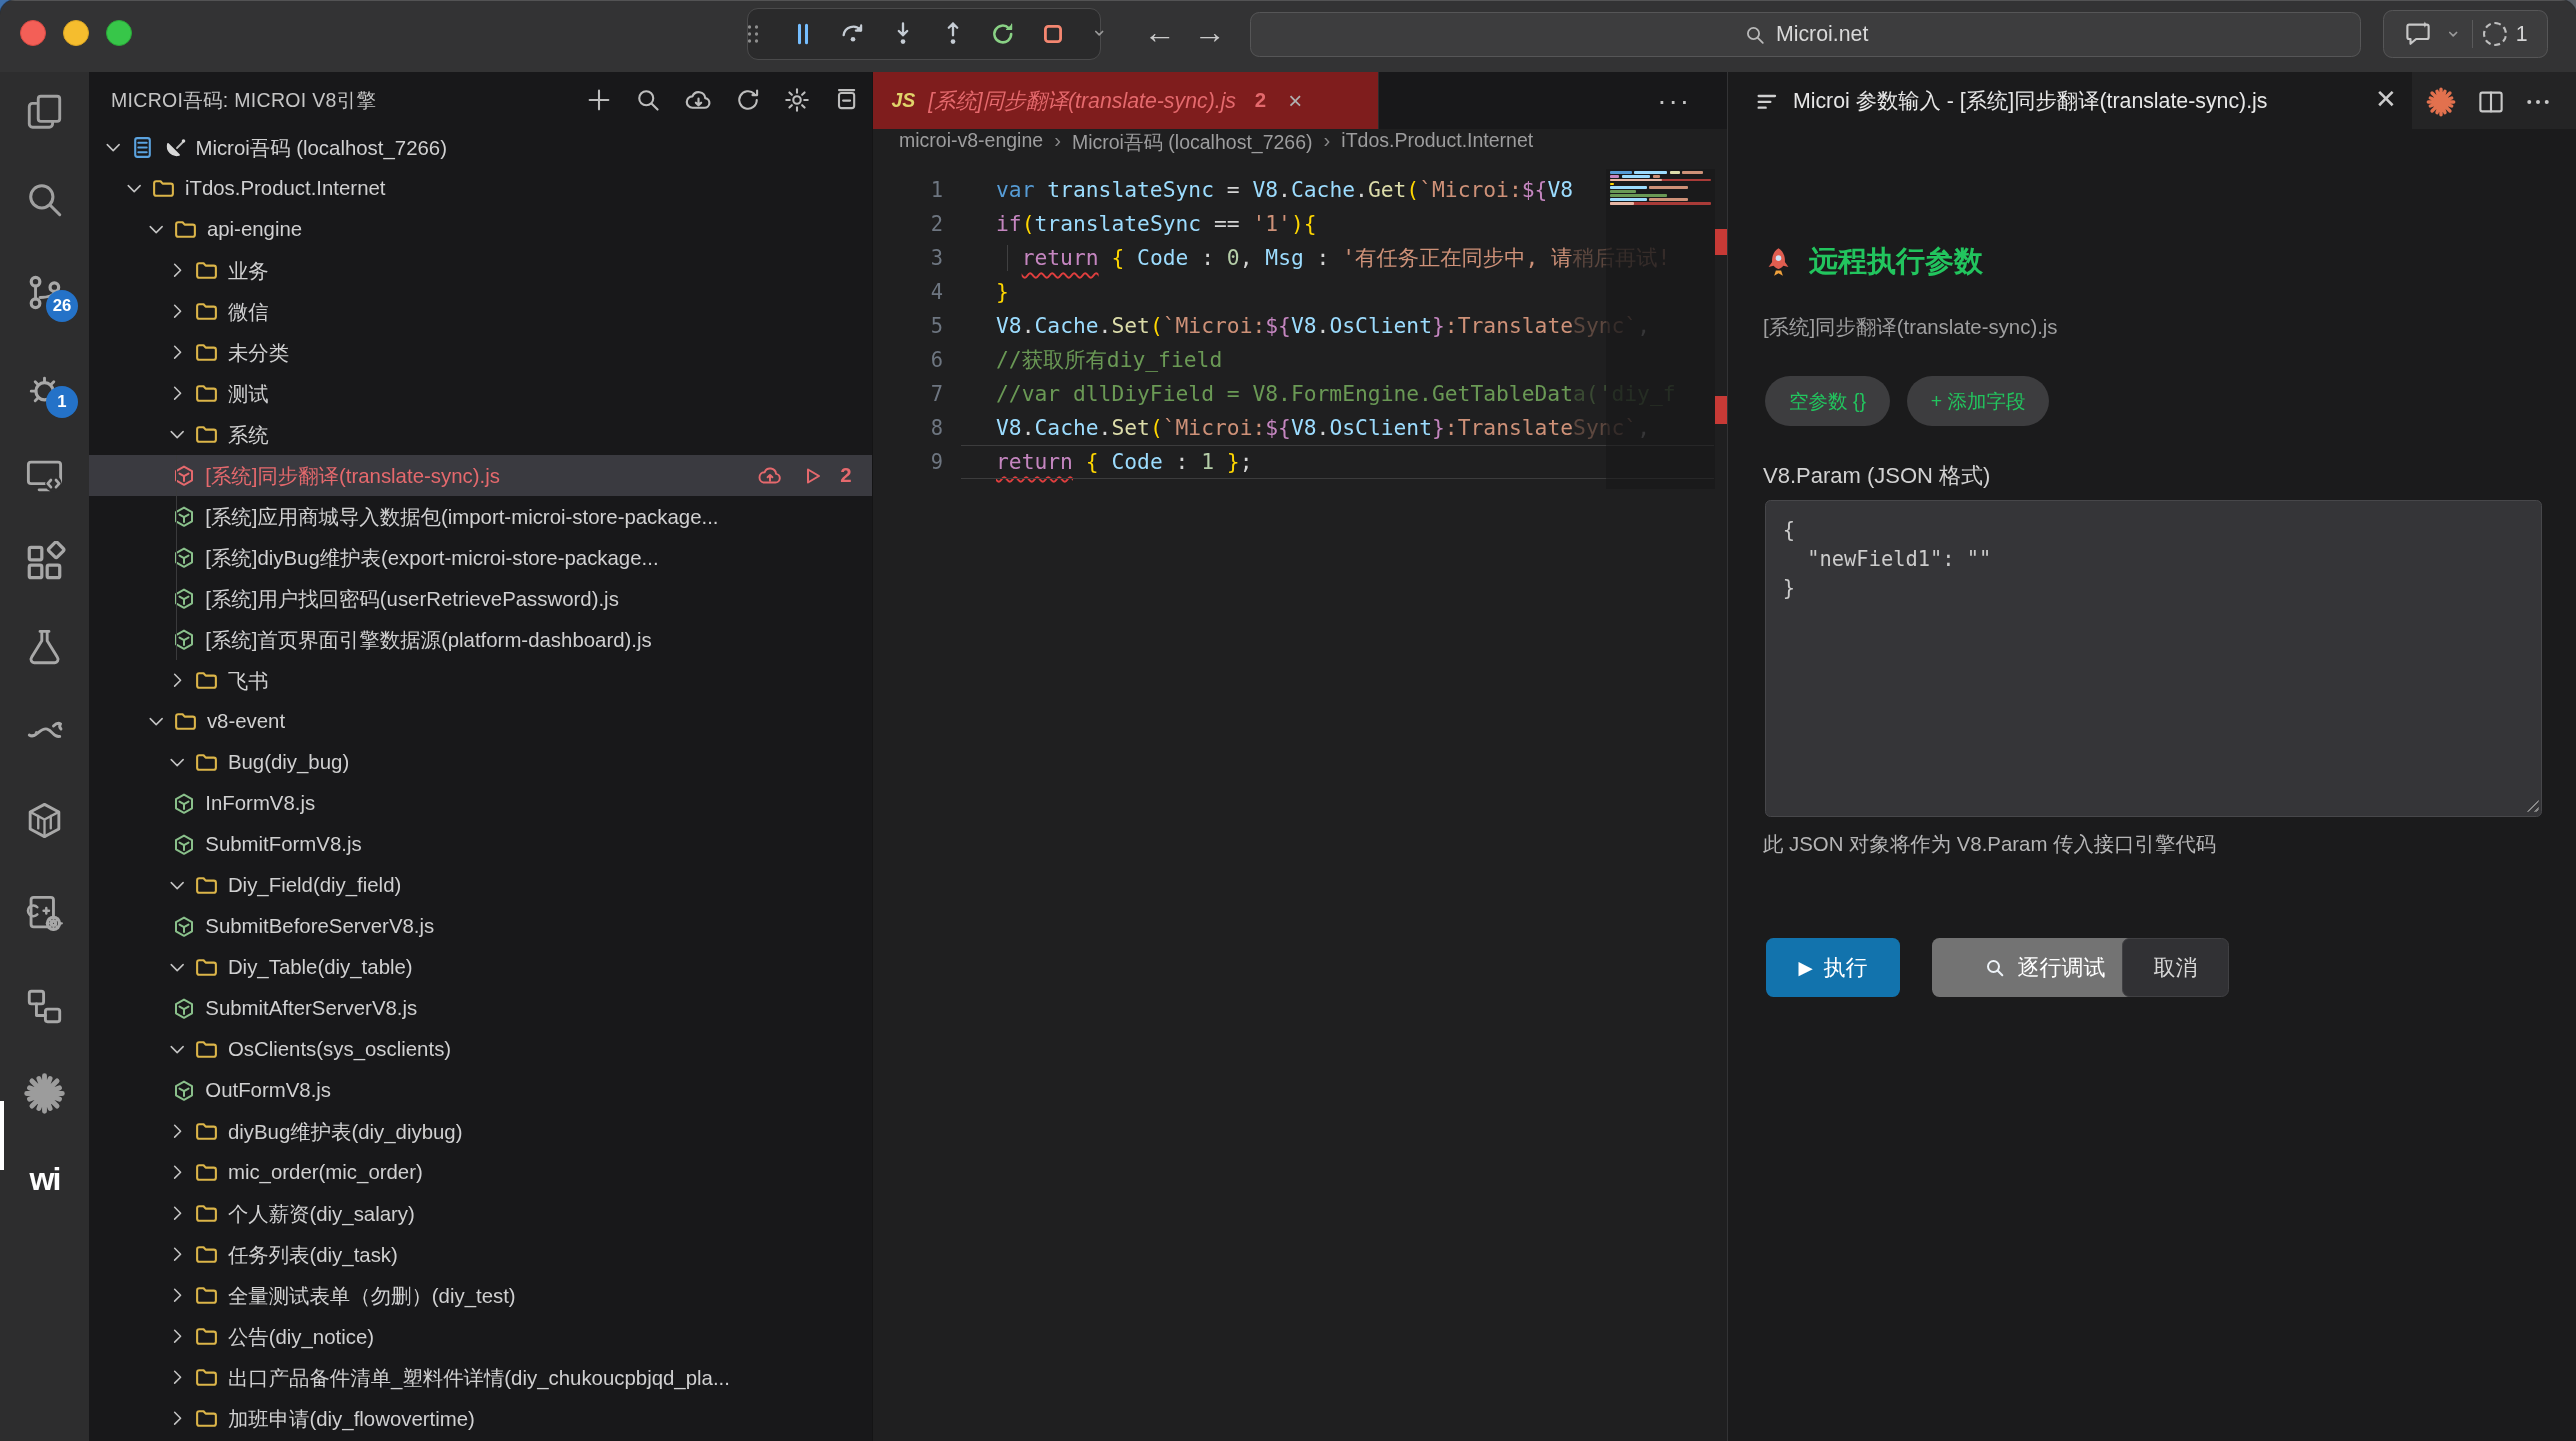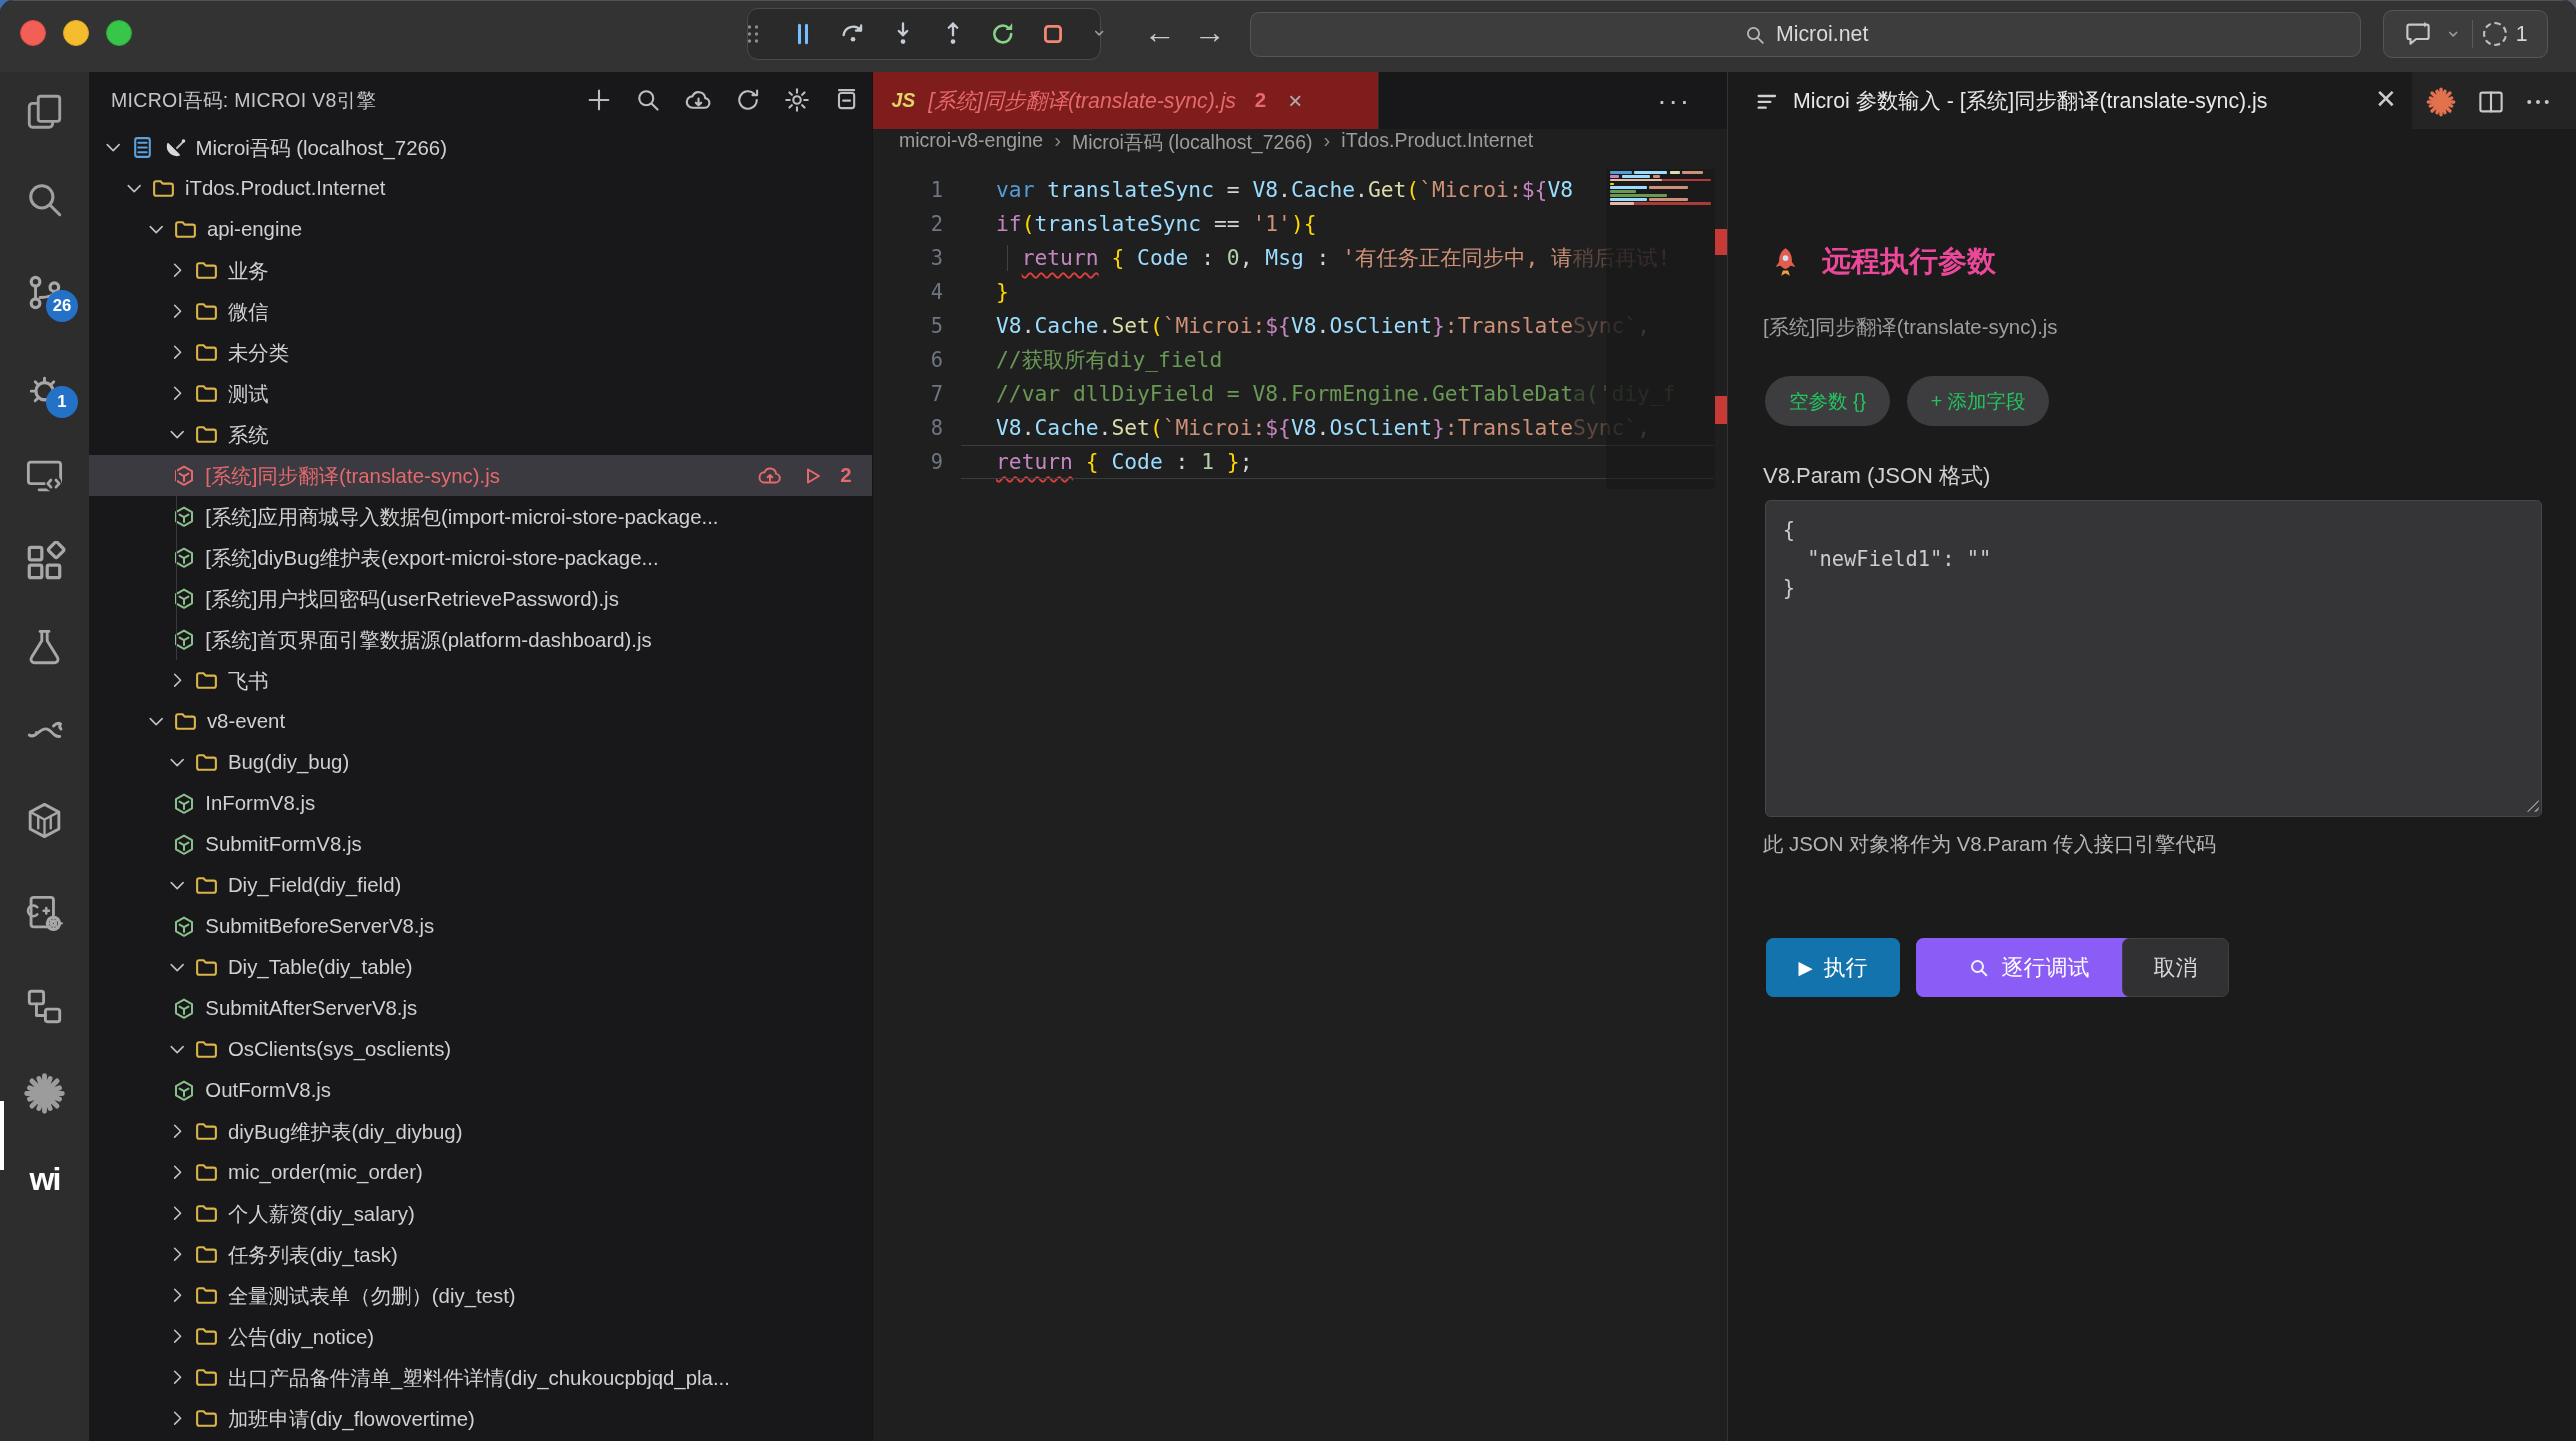--- a/index.html
+++ b/index.html
@@ -72,31 +72,31 @@
   .ovr{position:absolute;left:842px;width:12px;background:#c73a36;}
   
   #panel{position:absolute;left:1727px;top:72px;width:849px;height:1369px;background:#1b1b1c;border-left:0.9px solid #333335;box-sizing:border-box;}
   #panel-header{position:absolute;left:0;top:0;width:849px;height:57px;background:#1b1b1c;}
   #panel-header-actions-bg{position:absolute;left:684px;top:0;width:165px;height:57px;background:#242425;}
   #panel-title{position:absolute;left:65px;top:14px;font-size:21.3px;color:#e8e8e8;white-space:nowrap;}
   #panel-list-icon{position:absolute;left:26px;top:16.7px;}
   #panel-close{position:absolute;left:647px;top:12px;font-size:26px;color:#cccccc;}
   .ph-icon{position:absolute;top:14px;width:32px;height:32px;display:flex;align-items:center;justify-content:center;}
   #panel-body{position:absolute;left:0;top:57px;width:849px;height:1311px;}
-  #panel-heading{position:absolute;left:40px;top:113px;display:flex;align-items:center;gap:19px;color:#ec4899;font-size:29px;font-weight:bold;}
+  #panel-heading{position:absolute;left:33px;top:113px;display:flex;align-items:center;gap:13px;color:#22c55e;font-size:29px;font-weight:bold;}
   #panel-subtitle{position:absolute;left:35px;top:184px;font-size:20.4px;color:#9f9fa0;}
   #chips{position:absolute;left:37px;top:247px;display:flex;gap:16.7px;}
   .chip{height:50px;border-radius:25px;background:#3d3d3f;color:#22c55e;font-size:19.5px;display:flex;align-items:center;justify-content:center;padding:0 24px;}
   #param-label{position:absolute;left:35px;top:332px;font-size:22px;color:#d2d2d2;}
   #json-input{position:absolute;left:37px;top:371px;width:777px;height:317px;background:#353538;border:0.9px solid #47474a;border-radius:5.6px;color:#cccccc;font-family:"DejaVu Sans Mono","Liberation Mono",monospace;font-size:20.4px;line-height:29px;padding:15px 16.7px;box-sizing:border-box;resize:none;outline:none;}
   #resize-handle{position:absolute;left:794px;top:666px;width:16.7px;height:16.7px;background:repeating-linear-gradient(135deg,transparent 0 3.7px,#8a8a8a 3.7px 5.6px);clip-path:polygon(100% 0,100% 100%,0 100%);}
   #json-caption{position:absolute;left:35px;top:701px;font-size:20.4px;color:#b5b5b6;}
   .btn{position:absolute;top:809px;height:59px;border-radius:7.4px;display:flex;align-items:center;justify-content:center;gap:11px;font-size:22px;color:#ffffff;box-sizing:border-box;}
   #btn-run{left:38px;width:134px;background:#1273ad;}
-  #btn-step{left:188px;width:224px;background:#8b5cf6;}
+  #btn-step{left:204px;width:224px;background:#737373;}
   #btn-cancel{left:394px;width:107px;background:#313134;border:0.9px solid #404043;color:#d8d8d8;}
   svg{display:block;}
 </style>
 </head>
 <body>
 
 <div id="app">
  <div id="window">
 
   <div id="titlebar">

